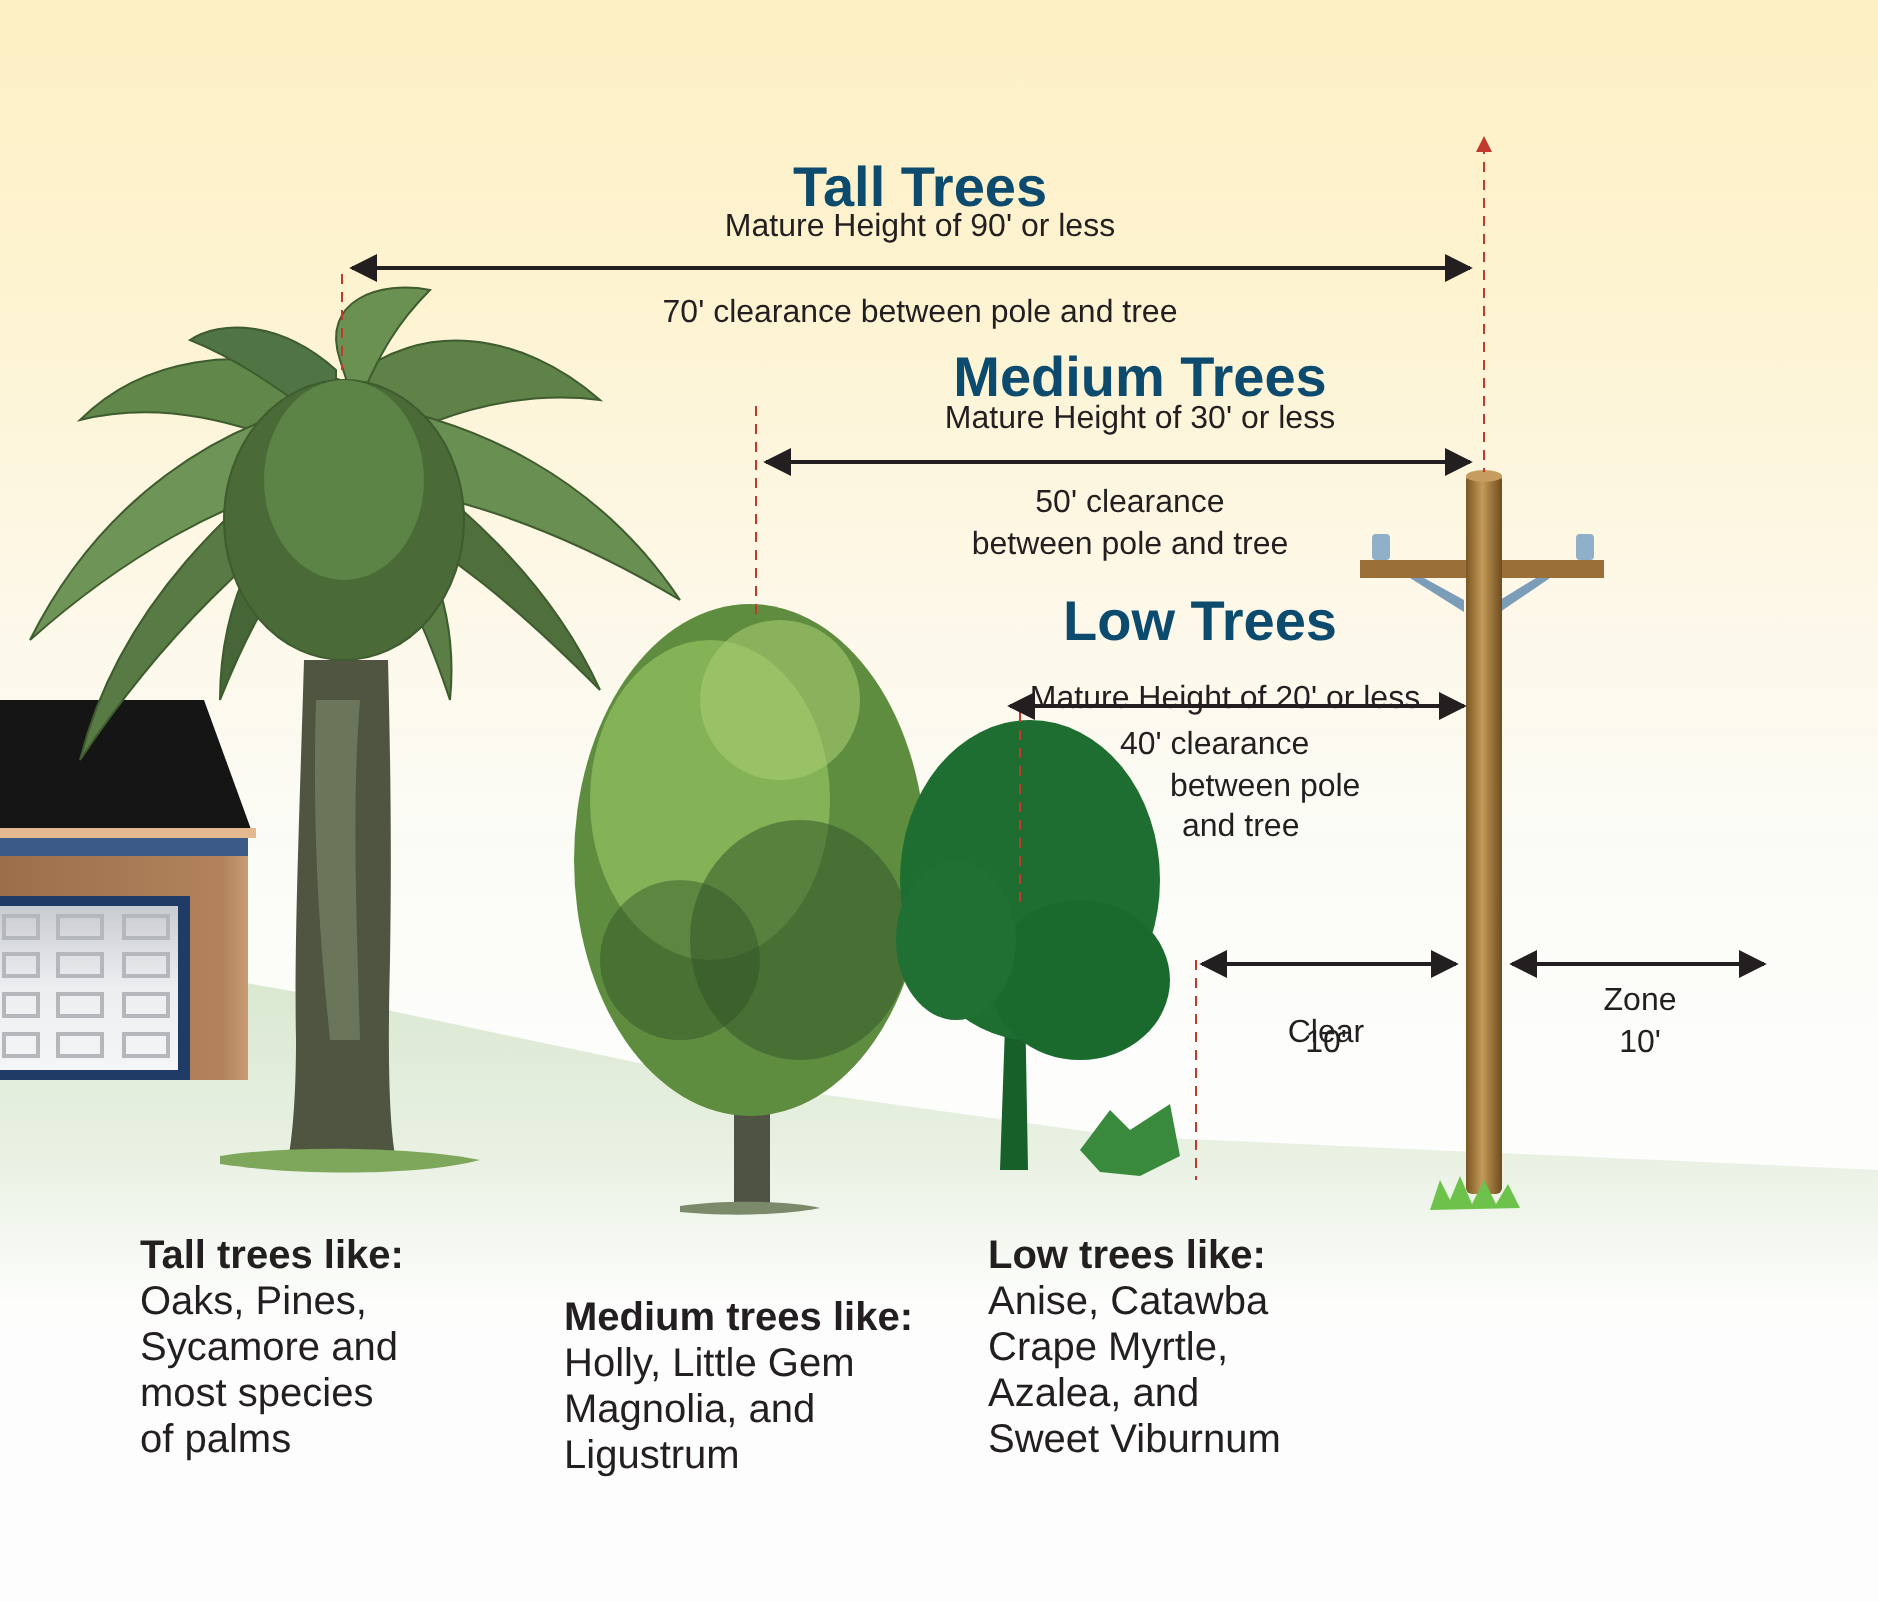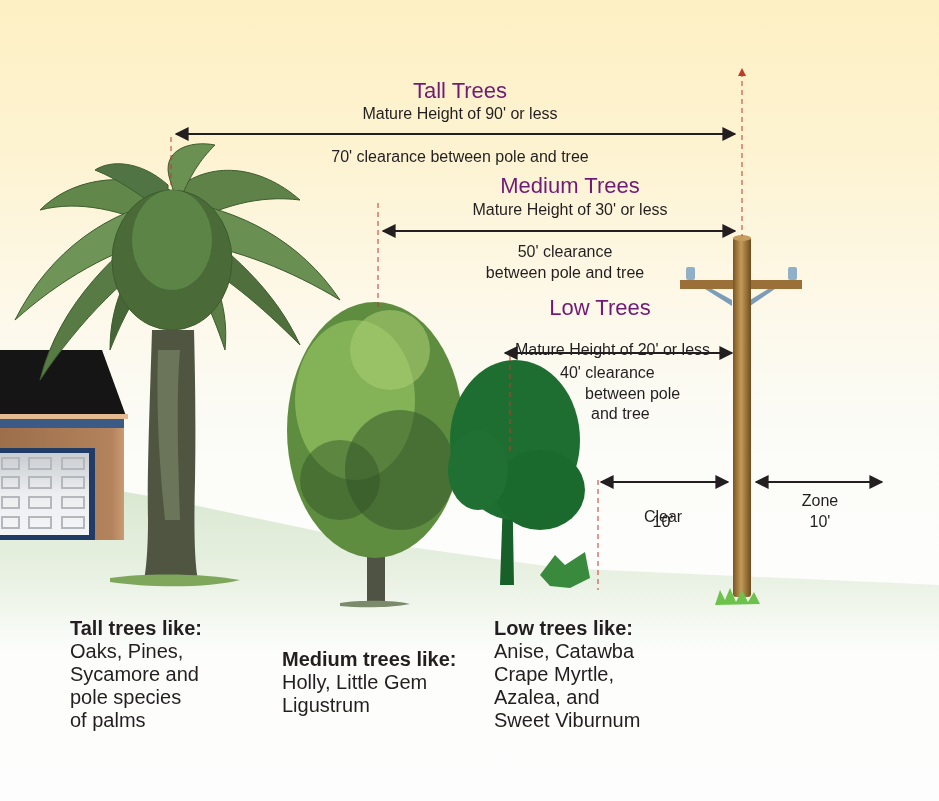--- a/index.html
+++ b/index.html
@@ -4,21 +4,21 @@
 <style>
   html, body { margin: 0; padding: 0; }
   body {
     width: 939px; height: 801px; overflow: hidden; position: relative;
     font-family: "Liberation Sans", sans-serif;
     color: #222;
     background: linear-gradient(to bottom, #fdf0c4 0px, #fdf3d0 140px, #fdf8e8 300px, #fbfbf6 420px, #fdfdfc 560px, #fdfdfd 801px);
   }
   #scene { position: absolute; left: 0; top: 0; width: 939px; height: 801px; }
   .txt { position: absolute; text-align: center; white-space: nowrap; }
-  .heading { font-weight: normal; font-size: 22px; color: #701a75; }
+  .heading { font-weight: bold; font-size: 28px; color: #0c4a6e; }
   .sub { font-size: 16px; color: #231f20; }
   .clear { font-size: 16px; color: #231f20; line-height: 21px; }
   .list { position: absolute; font-size: 20px; line-height: 23px; color: #231f20; }
   .list .ttl { font-weight: bold; display: block; }
   .list .line { display: block; }
 </style>
 </head>
 <body>
 
 <svg id="scene" viewBox="0 0 939 801" xmlns="http://www.w3.org/2000/svg">
@@ -157,26 +157,27 @@
 
 <div class="txt clear" style="left:623px; top:506px; width:80px;">Clear</div>
 <div class="txt clear" style="left:623px; top:511px; width:80px;">10'</div>
 <div class="txt clear" style="left:780px; top:490px; width:80px;">Zone</div>
 <div class="txt clear" style="left:780px; top:511px; width:80px;">10'</div>
 
 <div class="list" style="left:70px; top:617px;">
   <span class="ttl">Tall trees like:</span>
   <span class="line">Oaks, Pines,</span>
   <span class="line">Sycamore and</span>
-  <span class="line">pole species</span>
+  <span class="line">most species</span>
   <span class="line">of palms</span>
 </div>
 <div class="list" style="left:282px; top:648px;">
   <span class="ttl">Medium trees like:</span>
   <span class="line">Holly, Little Gem</span>
+  <span class="line">Magnolia, and</span>
   <span class="line">Ligustrum</span>
 </div>
 <div class="list" style="left:494px; top:617px;">
   <span class="ttl">Low trees like:</span>
   <span class="line">Anise, Catawba</span>
   <span class="line">Crape Myrtle,</span>
   <span class="line">Azalea, and</span>
   <span class="line">Sweet Viburnum</span>
 </div>
 

